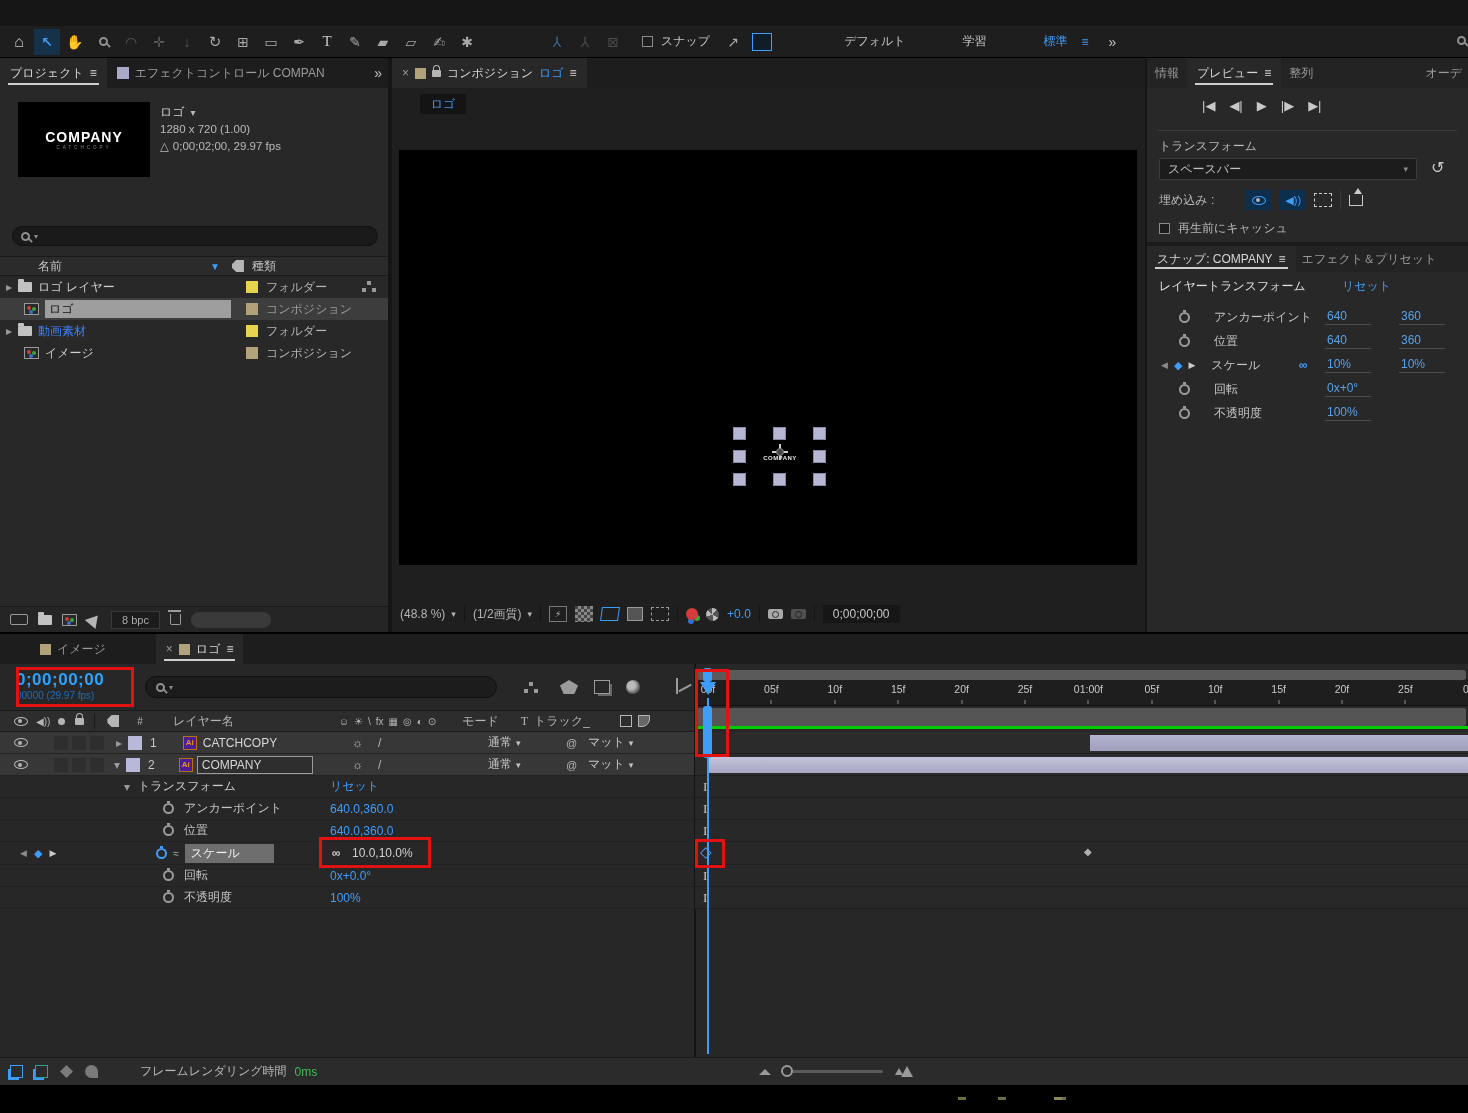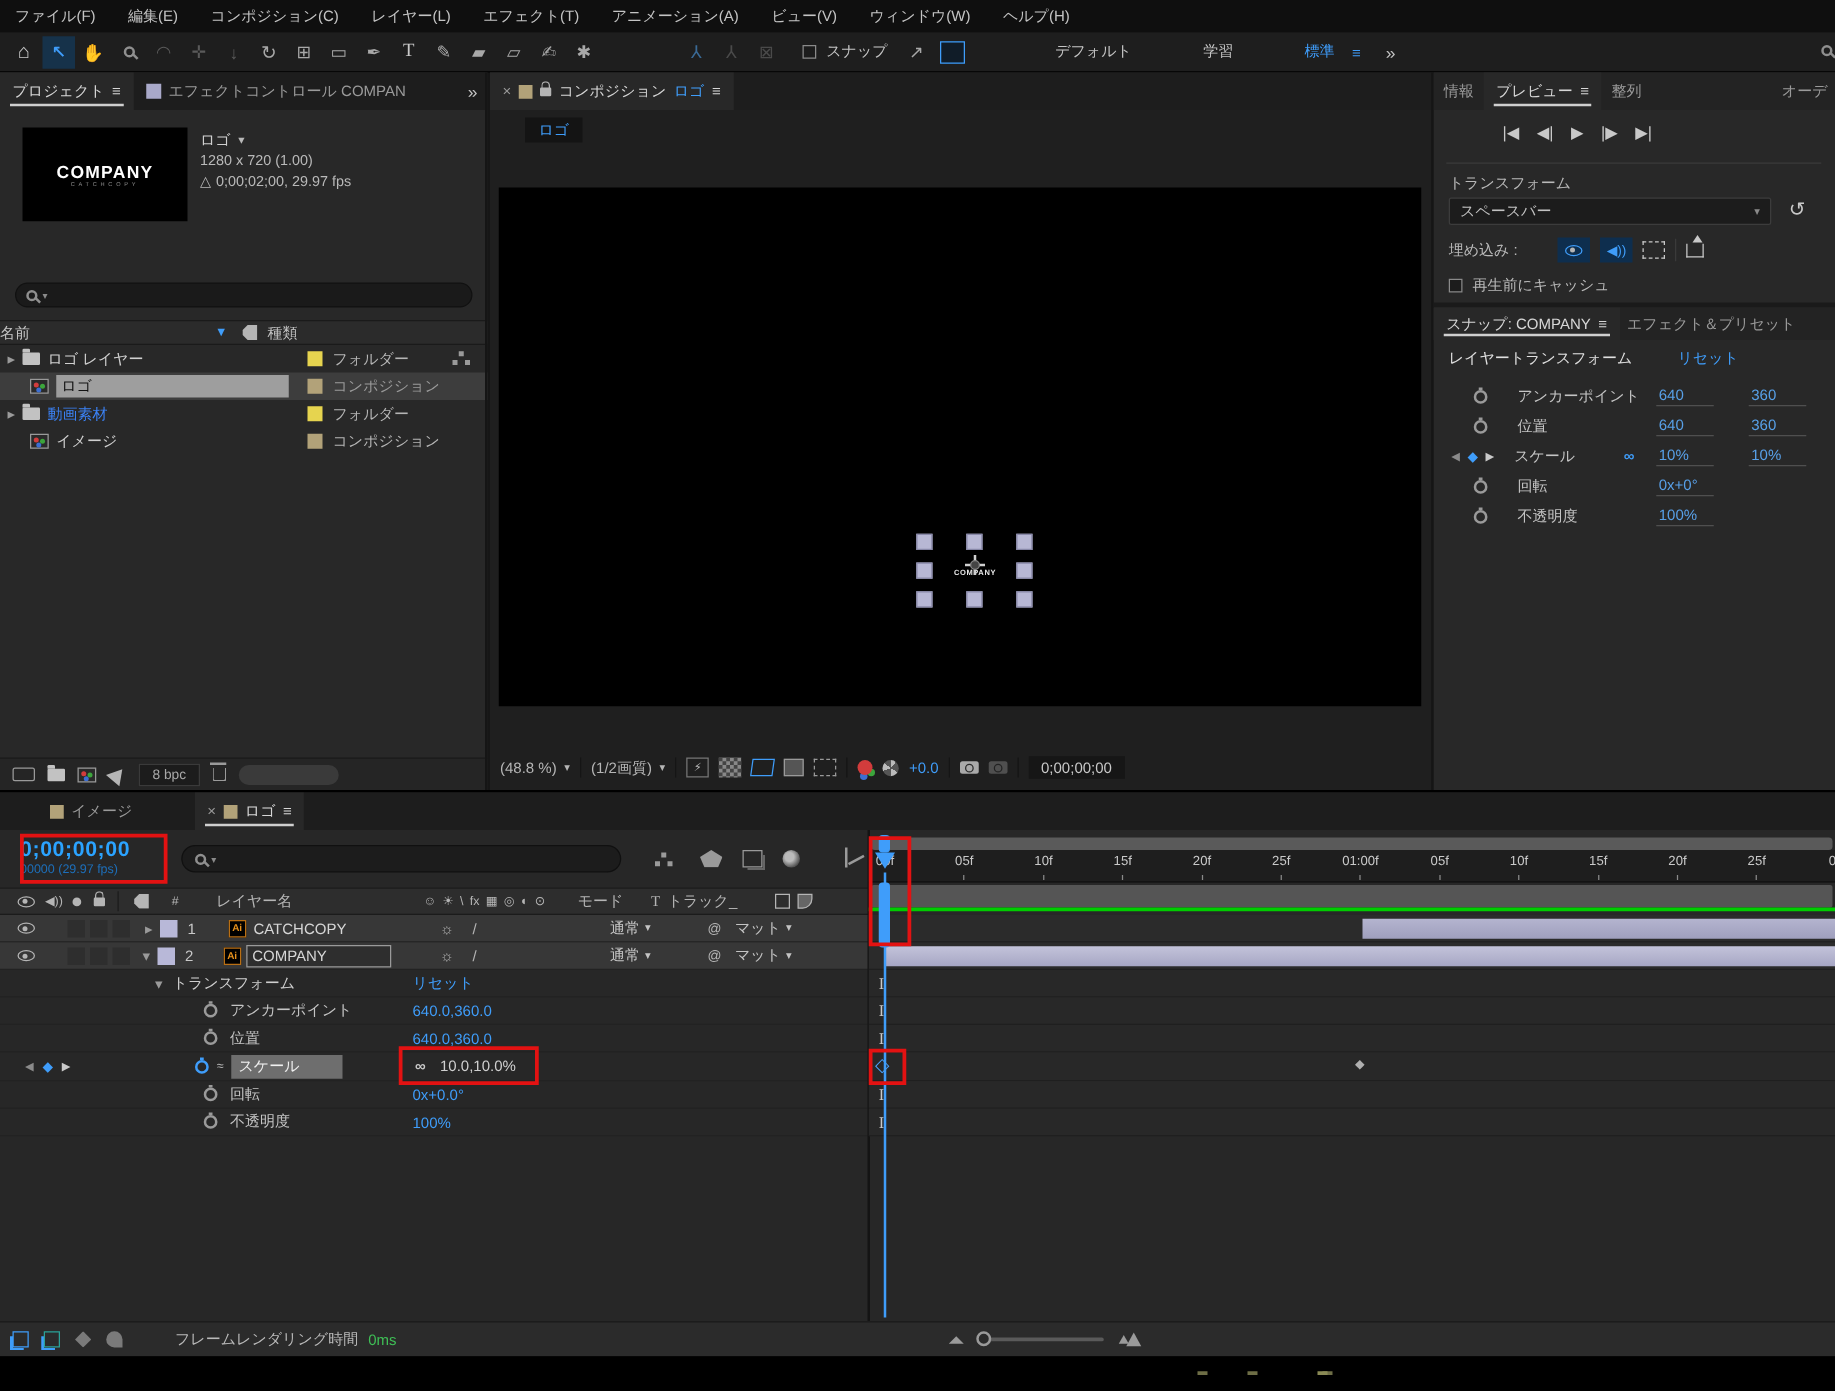--- a/index.html
+++ b/index.html
@@ -23,21 +23,21 @@
 .mag::after{content:"";position:absolute;width:6px;height:2px;background:#8f8f8f;transform:rotate(45deg);right:-5px;bottom:-2px}
 .stopwatch{width:11px;height:11px;border:2px solid #9a9a9a;border-radius:50%;position:relative;display:inline-block;flex:none}
 .stopwatch::before{content:"";position:absolute;top:-4px;left:2px;width:3px;height:2px;background:#9a9a9a}
 .stopwatch.on{border-color:#3f9dfa}.stopwatch.on::before{background:#3f9dfa}
 .eyei{width:14px;height:9px;border:1.5px solid #b5b5b5;border-radius:50%;position:relative;display:inline-block;flex:none}
 .eyei::after{content:"";position:absolute;width:4px;height:4px;border-radius:50%;background:#b5b5b5;left:3px;top:1.5px}
 .foldi{width:14px;height:10px;background:#c2c2c2;border-radius:1px;position:relative;display:inline-block;flex:none}
 .foldi::before{content:"";position:absolute;top:-3px;left:0;width:6px;height:3px;background:#c2c2c2;border-radius:1px 1px 0 0}
 .compi{width:15px;height:12px;background:#2a2a2a;border:1px solid #9a9a9a;position:relative;display:inline-block;flex:none}
 .compi::before{content:"";position:absolute;left:2px;top:2px;width:4px;height:4px;border-radius:50%;background:#d23c3c;box-shadow:5px 1px 0 #3ca53c,2px 4px 0 #3c6ed2}
-.aiico{width:14px;height:14px;background:#000000;border:1px solid #b96f14;color:#e8921c;font-size:8px;font-weight:bold;display:inline-flex;align-items:center;justify-content:center;flex:none}
+.aiico{width:14px;height:14px;background:#4c1d95;border:1px solid #b96f14;color:#e8921c;font-size:8px;font-weight:bold;display:inline-flex;align-items:center;justify-content:center;flex:none}
 .locki{width:9px;height:7px;background:#b5b5b5;border-radius:1px;position:relative;display:inline-block}
 .locki::before{content:"";position:absolute;top:-5px;left:1px;width:5px;height:5px;border:1.5px solid #b5b5b5;border-bottom:none;border-radius:4px 4px 0 0}
 .chk{width:11px;height:11px;border:1px solid #8a8a8a;background:#1c1c1c;display:inline-block;flex:none}
 .ddown{background:#1c1c1c;border:1px solid #3c3c3c;border-radius:2px;display:flex;align-items:center;color:#c2c2c2}
 .tick{position:absolute;top:3px;transform:translateX(-50%);color:#c9c9c9;font-size:10.5px}
 .tickmark{position:absolute;bottom:1px;width:1px;height:4px;background:#8a8a8a;transform:translateX(-50%)}
 .trow{position:absolute;left:695px;width:773px;height:22px;border-bottom:1px solid #1f1f1f}
 .redbox{position:absolute;border:3px solid #e31212;z-index:60;pointer-events:none}
 .camico{width:15px;height:10px;background:#a9a9a9;border-radius:2px;position:relative;display:inline-block}
 .camico::before{content:"";position:absolute;width:5px;height:5px;border:1.5px solid #2a2a2a;border-radius:50%;left:4px;top:1.5px}
@@ -46,31 +46,20 @@
 .trash::before{content:"";position:absolute;top:-4px;left:-3px;width:13px;height:2px;background:#9a9a9a}
 .handle{position:absolute;width:13px;height:13px;background:#b7b7d4;border:1px solid #8888a8}
 .treei{width:14px;height:12px;position:relative;display:inline-block}
 .treei::before{content:"";position:absolute;top:0;left:5px;width:4px;height:4px;background:#9a9a9a;box-shadow:-5px 7px 0 #9a9a9a,5px 7px 0 #9a9a9a}
 </style>
 </head>
 <body>
 
 <div id="app">
 
-  <div class="abs row" style="left:0;top:0;width:1468px;height:26px;background:#0f0f0f;gap:26px;padding-left:12px;color:#c4c4c4">
-      <span class="menu-item">ファイル(F)</span>
-      <span class="menu-item">編集(E)</span>
-      <span class="menu-item">コンポジション(C)</span>
-      <span class="menu-item">レイヤー(L)</span>
-      <span class="menu-item">エフェクト(T)</span>
-      <span class="menu-item">アニメーション(A)</span>
-      <span class="menu-item">ビュー(V)</span>
-      <span class="menu-item">ウィンドウ(W)</span>
-      <span class="menu-item">ヘルプ(H)</span>
-    </div>
 
   <div class="abs row" style="left:0;top:26px;width:1468px;height:32px;background:#1e1e1e;border-bottom:1px solid #000;gap:2px;padding-left:6px">
     <span class="toolbox" style="font-size:16px;color:#c9c9c9">⌂</span>
     <span class="toolbox" style="background:#16324a;color:#3f9dfa;font-weight:bold">↖</span>
     <span class="toolbox">✋</span>
     <span class="toolbox">
         <span class="mag"></span>
       </span>
     <span class="toolbox" style="color:#5a5a5a">◠</span>
     <span class="toolbox" style="color:#5a5a5a">✛</span>
@@ -129,21 +118,21 @@
         <span>0;00;02;00, 29.97 fps</span>
       </div>
     </div>
 
     <div class="abs row" style="left:12px;top:168px;width:366px;height:20px;background:#1a1a1a;border:1px solid #111;border-radius:10px;padding:0 8px;gap:4px">
       <span class="mag"></span>
       <span style="font-size:8px;color:#8a8a8a">▾</span>
     </div>
 
     <div class="abs row" style="left:0;top:198px;width:390px;height:20px;background:#2b2b2b;border-top:1px solid #1a1a1a;border-bottom:1px solid #1a1a1a;color:#c4c4c4">
-      <span style="">名前</span>
+      <span style="margin-left:38px">名前</span>
       <span class="blue" style="margin-left:148px;font-size:10px">▼</span>
       <span style="width:12px;height:12px;background:#b5b5b5;margin-left:12px;clip-path:polygon(0 35%,35% 0,100% 0,100% 100%,35% 100%,0 65%)"></span>
       <span style="margin-left:8px">種類</span>
     </div>
 
     <div class="abs row" style="left:0;top:218px;width:390px;height:22px;gap:6px">
       <span style="margin-left:6px;color:#9a9a9a">▸</span>
       <span class="foldi"></span>
       <span style="color:#d0d0d0">ロゴ レイヤー</span>
       <span class="swatch" style="background:#e6d44f;position:absolute;left:246px"></span>

